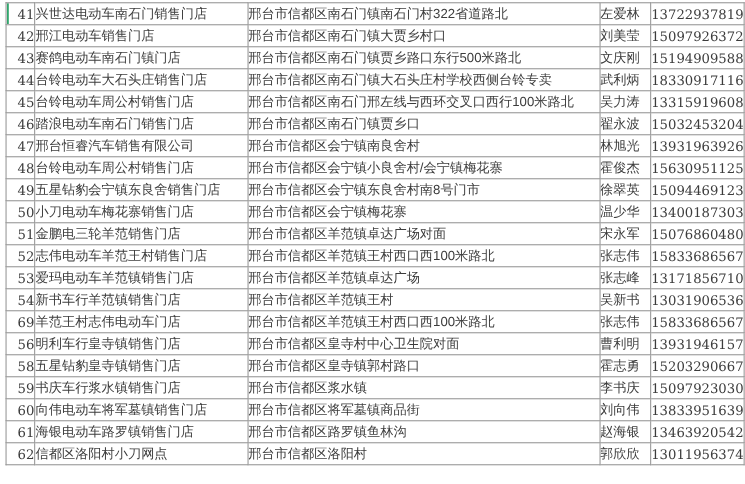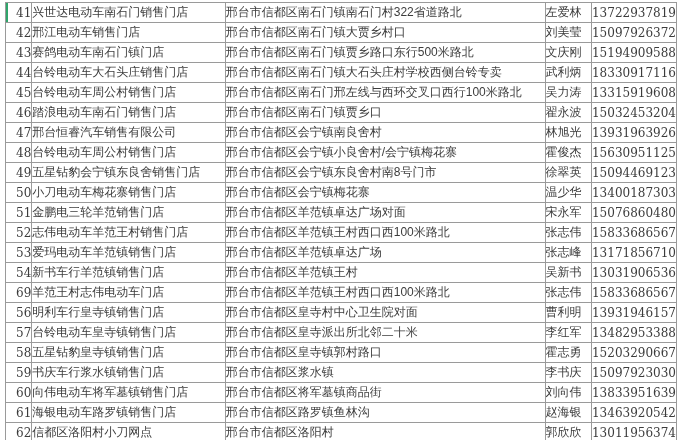--- a/index.html
+++ b/index.html
@@ -166,27 +166,20 @@
     <td class="c-phone">15833686567</td>
   </tr>
         <tr>
     <td class="c-no">56</td>
     <td class="c-store">明利车行皇寺镇销售门店</td>
     <td class="c-addr">邢台市信都区皇寺村中心卫生院对面</td>
     <td class="c-contact">曹利明</td>
     <td class="c-phone">13931946157</td>
   </tr>
         <tr>
-    <td class="c-no">57</td>
-    <td class="c-store">台铃电动车皇寺镇销售门店</td>
-    <td class="c-addr">邢台市信都区皇寺派出所北邻二十米</td>
-    <td class="c-contact">李红军</td>
-    <td class="c-phone">13482953388</td>
-  </tr>
-        <tr>
     <td class="c-no">58</td>
     <td class="c-store">五星钻豹皇寺镇销售门店</td>
     <td class="c-addr">邢台市信都区皇寺镇郭村路口</td>
     <td class="c-contact">霍志勇</td>
     <td class="c-phone">15203290667</td>
   </tr>
         <tr>
     <td class="c-no">59</td>
     <td class="c-store">书庆车行浆水镇销售门店</td>
     <td class="c-addr">邢台市信都区浆水镇</td>

